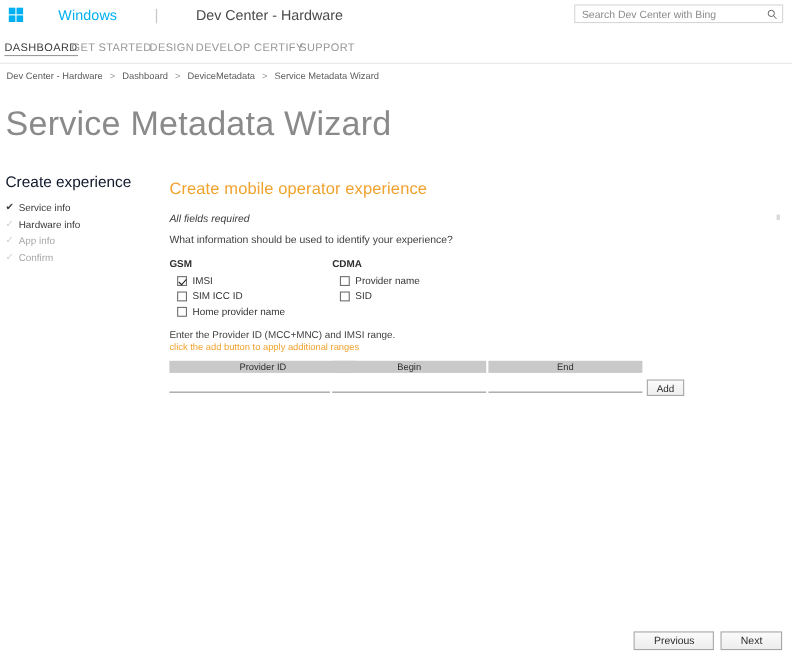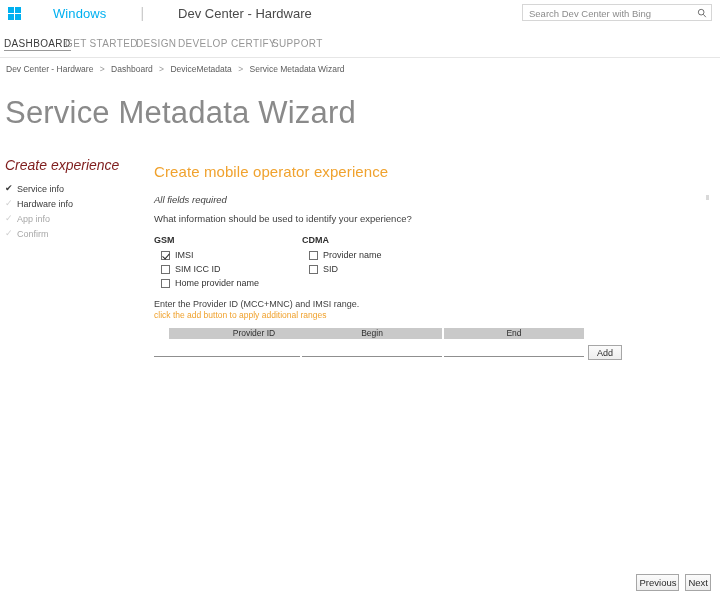--- a/index.html
+++ b/index.html
@@ -130,23 +130,22 @@
 
   
   .steps {
     position: absolute;
     top: 157px; left: 5px;
     width: 140px;
   }
   .steps-title {
     font-size: 14px;
     font-weight: 300;
-    color: #7f1d1d;
+    color: #0f172a;
     margin-bottom: 8px;
-    font-style: italic;
   }
   .step {
     display: flex;
     align-items: center;
     height: 15px;
     font-size: 9px;
   }
   .step .tick {
     width: 12px;
     font-size: 9px;
@@ -253,21 +252,21 @@
   }
   .th {
     position: absolute;
     top: 0; height: 11px;
     background: #c9c9c9;
     color: #2f2f2f;
     font-size: 8.5px;
     text-align: center;
     line-height: 11px;
   }
-  .th.c0 { left: 15px;   width: 170px; }
+  .th.c0 { left: 0;   width: 170px; }
   .th.c1 { left: 148px; width: 140px; }
   .th.c2 { left: 290px; width: 140px; }
   .cell-input {
     position: absolute;
     top: 15px; height: 14px;
     border: 0;
     border-bottom: 1px solid #8f8f8f;
     background: transparent;
     outline: none;
     font-family: "Liberation Sans", sans-serif;
@@ -300,21 +299,21 @@
     gap: 6px;
   }
   .footer button {
     height: 17px;
     font-family: "Liberation Sans", sans-serif;
     font-size: 9.5px;
     color: #2b2b2b;
     background: linear-gradient(#fbfbfb, #ededed);
     border: 1px solid #a6a6a6;
     cursor: pointer;
-    padding: 0 2px;
+    padding: 0 17px;
   }
 
   
   .scroll-artifact {
     position: absolute;
     left: 706px; top: 195px;
     width: 3px; height: 5px;
     background: #d9d9d9;
   }
 </style>

